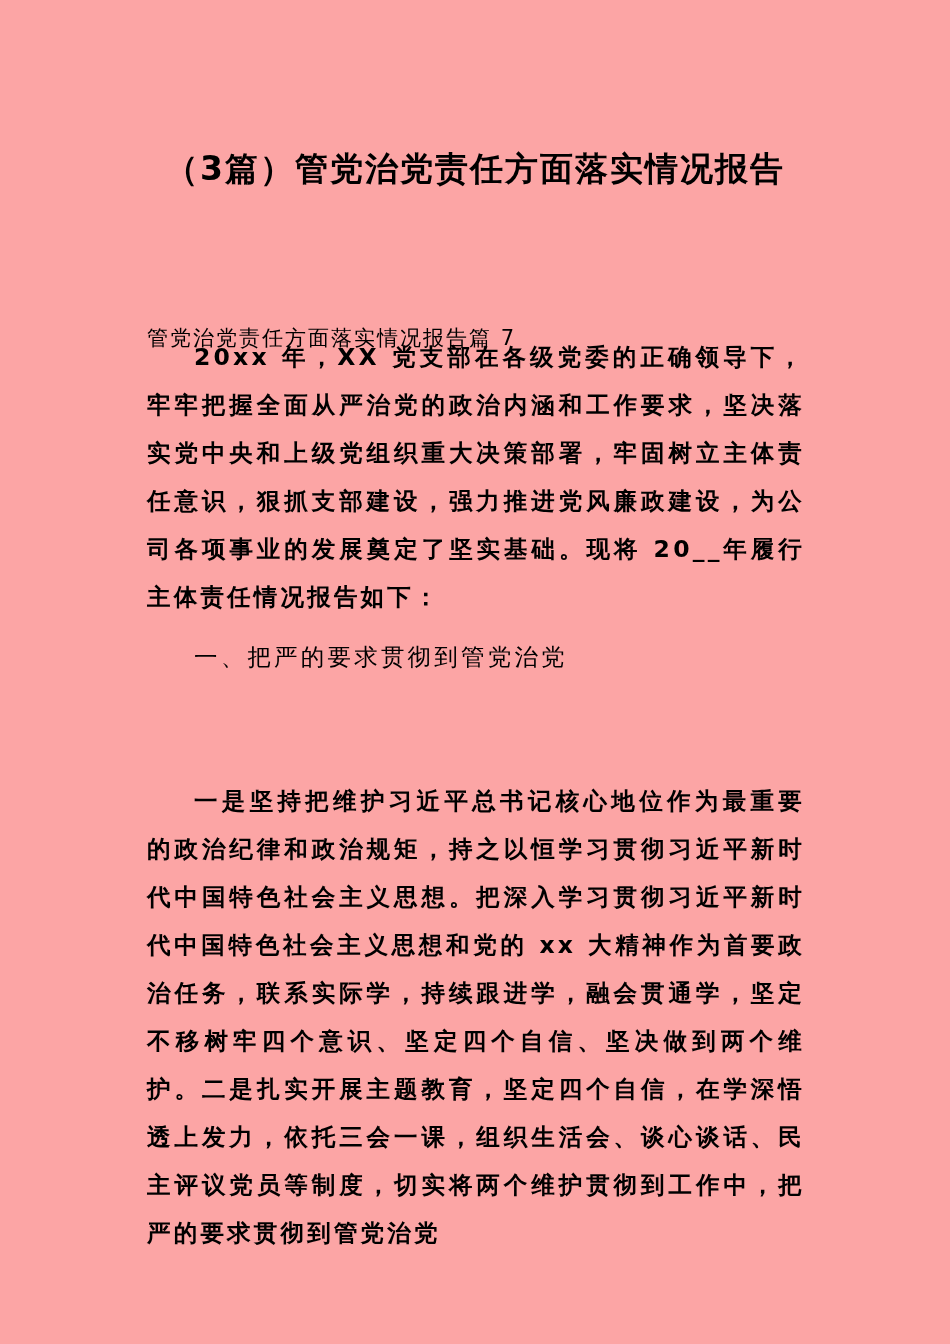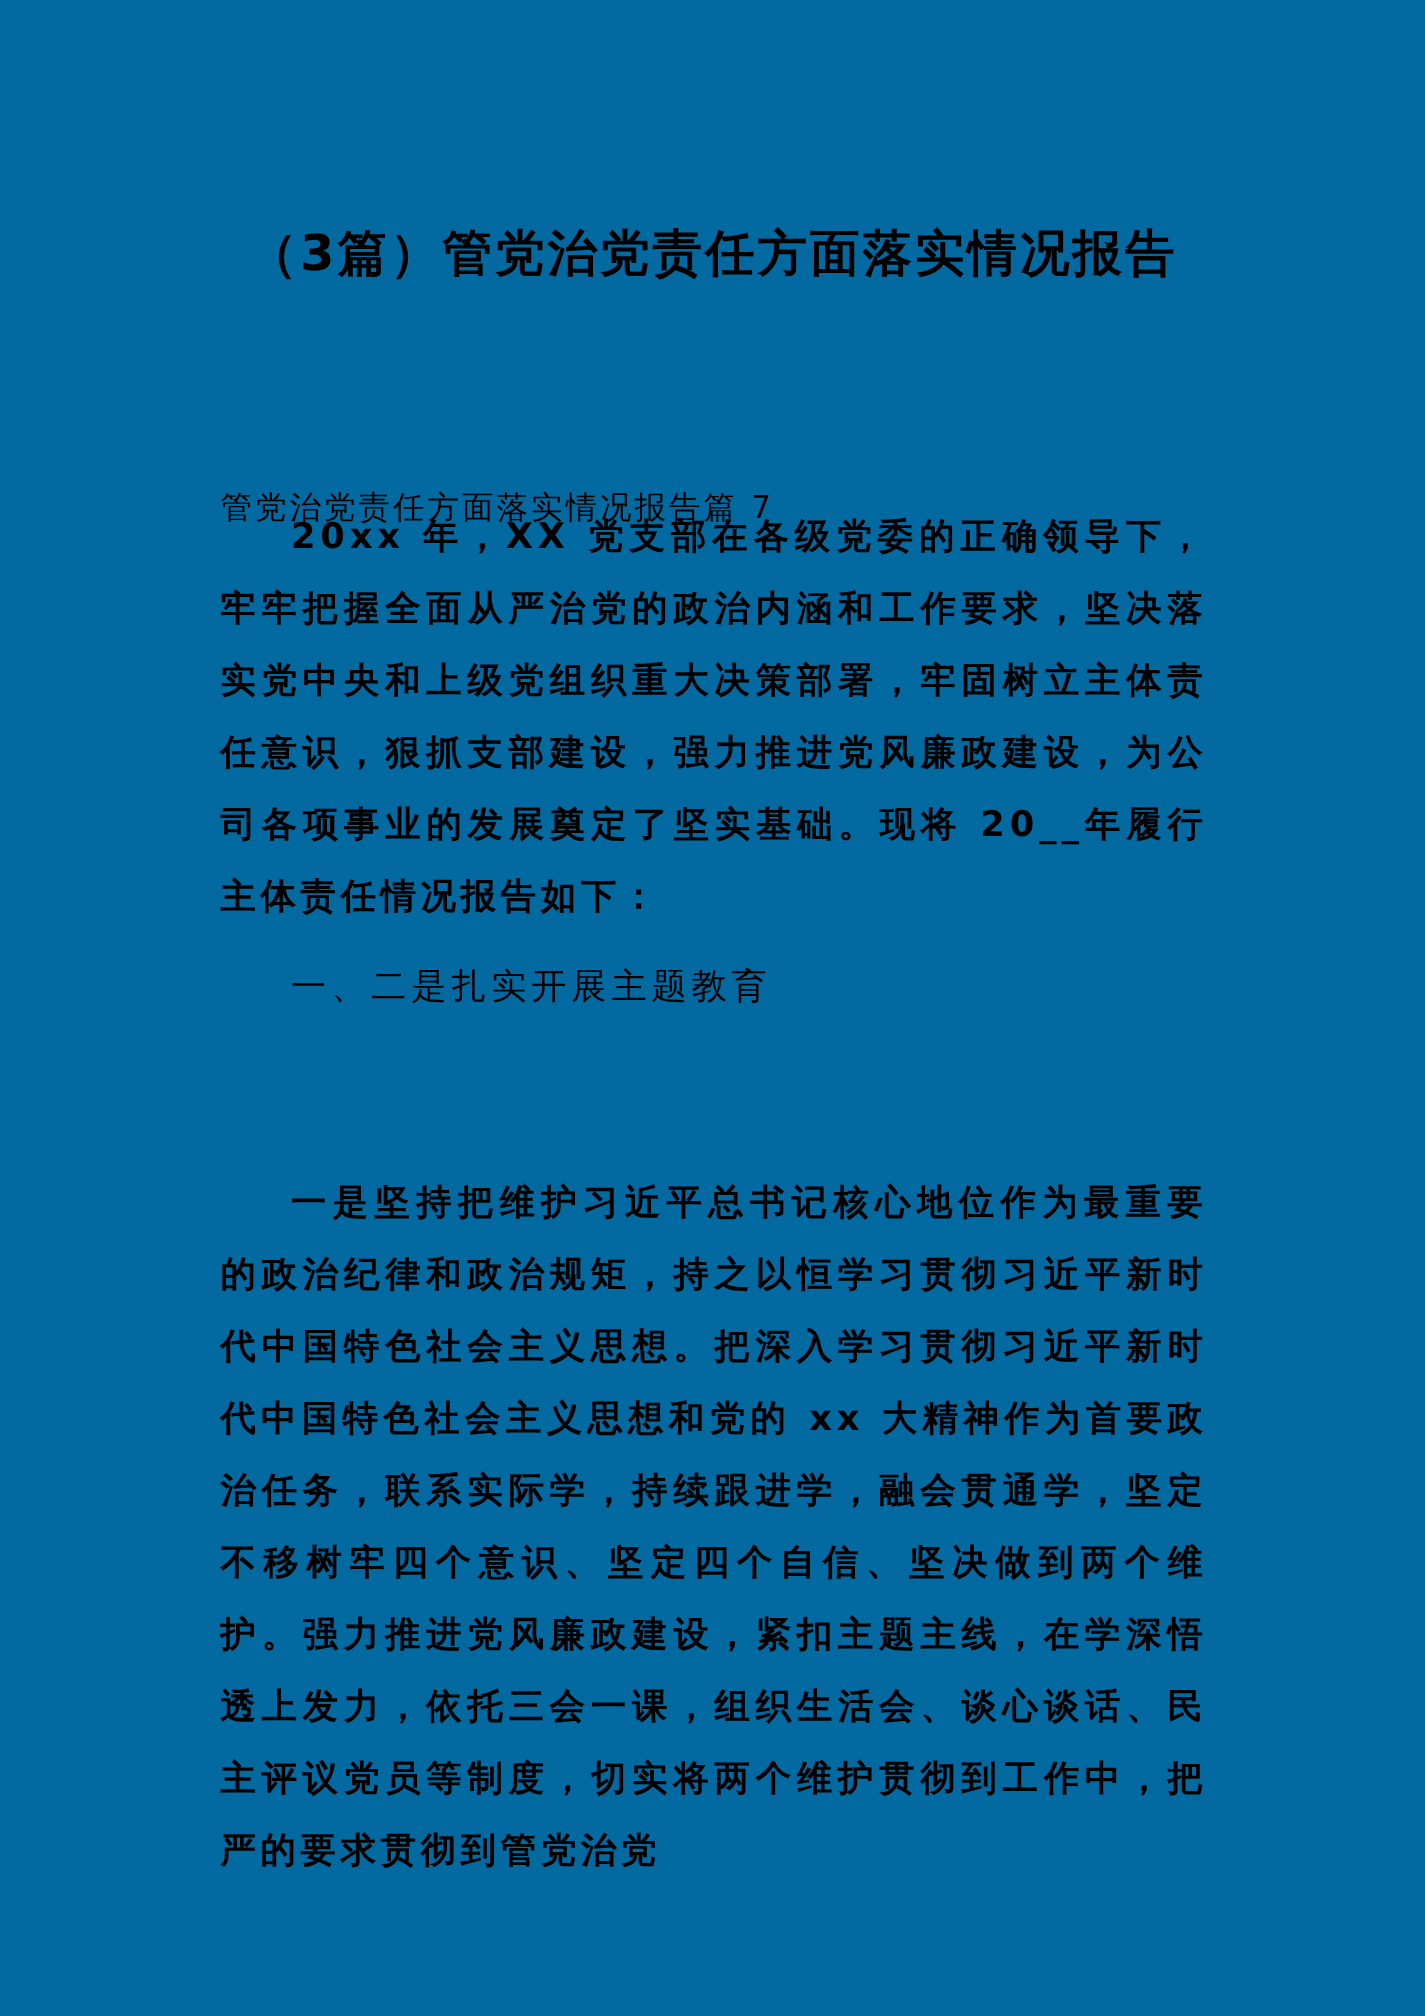--- a/index.html
+++ b/index.html
@@ -1,27 +1,27 @@
 <!DOCTYPE html>
 <html><head>
   <meta charset="utf-8">
   <style>
     html, body { margin: 0; padding: 0; background: #ffffff; }
     body { width: 950px; height: 1344px; position: relative; overflow: hidden; font-family: "DejaVu Sans", "Liberation Sans", sans-serif; color: #000; }
-    .page { position: absolute; left: 0; top: 0; width: 950px; height: 1344px; background: #0369a1; }
+    .page { position: absolute; left: 0; top: 0; width: 950px; height: 1344px; background: #fca5a5; }
     .title { position: absolute; left: 0; width: 950px; top: 143px; text-align: center; font-size: 33px; font-weight: bold; letter-spacing: 2px; line-height: 52px; }
     .subtitle { position: absolute; left: 147px; top: 323px; font-size: 21px; letter-spacing: 2px; line-height: 30px; }
     .para { position: absolute; left: 147px; width: 658px; font-size: 23.5px; line-height: 48px; letter-spacing: 3.2px; text-align: justify; text-align-last: left; text-indent: 47px; font-weight: bold; }
     .p1 { top: 333px; }
     .heading1 { position: absolute; left: 194px; top: 633px; font-size: 23.5px; letter-spacing: 3.2px; line-height: 48px; }
     .p2 { top: 681px; }
     .p3 { top: 777px; }
   </style>
 </head>
 <body>
 
 <div class="page">
   <div class="title">（3篇）管党治党责任方面落实情况报告</div>
   <div class="subtitle" style="top:323px;">管党治党责任方面落实情况报告篇 7</div>
   <div class="para p1" style="top:333px; padding-top:0;">20xx 年，XX 党支部在各级党委的正确领导下，牢牢把握全面从严治党的政治内涵和工作要求，坚决落实党中央和上级党组织重大决策部署，牢固树立主体责任意识，狠抓支部建设，强力推进党风廉政建设，为公司各项事业的发展奠定了坚实基础。现将 20__年履行主体责任情况报告如下：</div>
-  <div class="heading1">一、二是扎实开展主题教育</div>
-  <div class="para p3">一是坚持把维护习近平总书记核心地位作为最重要的政治纪律和政治规矩，持之以恒学习贯彻习近平新时代中国特色社会主义思想。把深入学习贯彻习近平新时代中国特色社会主义思想和党的 xx 大精神作为首要政治任务，联系实际学，持续跟进学，融会贯通学，坚定不移树牢四个意识、坚定四个自信、坚决做到两个维护。强力推进党风廉政建设，紧扣主题主线，在学深悟透上发力，依托三会一课，组织生活会、谈心谈话、民主评议党员等制度，切实将两个维护贯彻到工作中，把严的要求贯彻到管党治党</div>
+  <div class="heading1">一、把严的要求贯彻到管党治党</div>
+  <div class="para p3">一是坚持把维护习近平总书记核心地位作为最重要的政治纪律和政治规矩，持之以恒学习贯彻习近平新时代中国特色社会主义思想。把深入学习贯彻习近平新时代中国特色社会主义思想和党的 xx 大精神作为首要政治任务，联系实际学，持续跟进学，融会贯通学，坚定不移树牢四个意识、坚定四个自信、坚决做到两个维护。二是扎实开展主题教育，坚定四个自信，在学深悟透上发力，依托三会一课，组织生活会、谈心谈话、民主评议党员等制度，切实将两个维护贯彻到工作中，把严的要求贯彻到管党治党</div>
 </div>
 
 </body></html>

